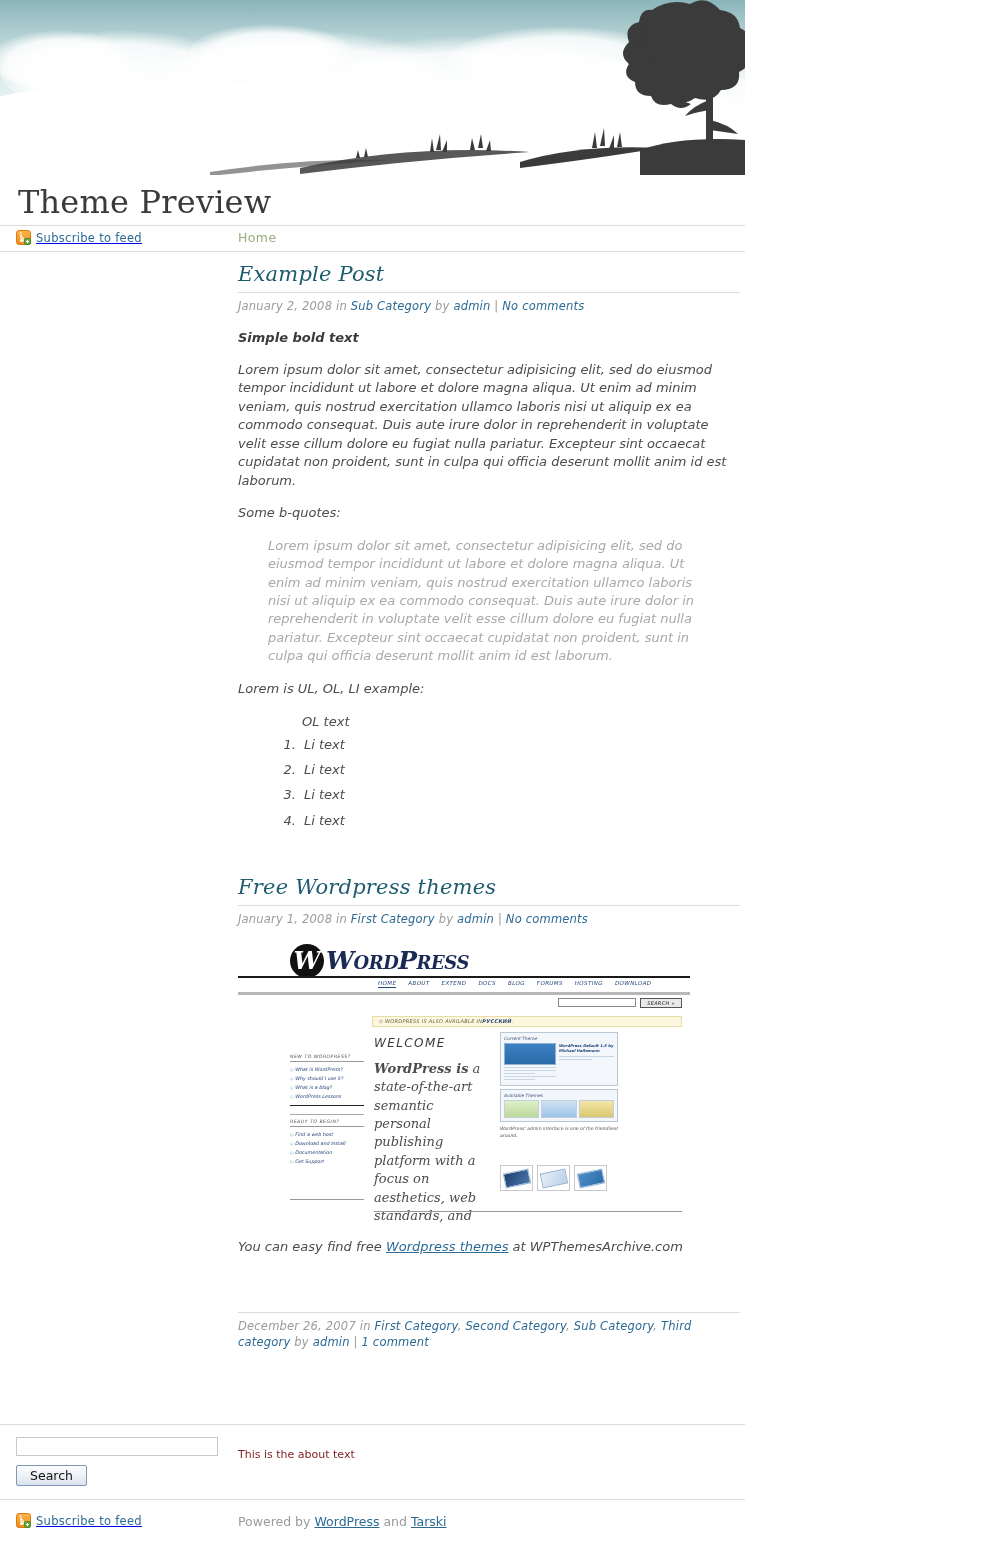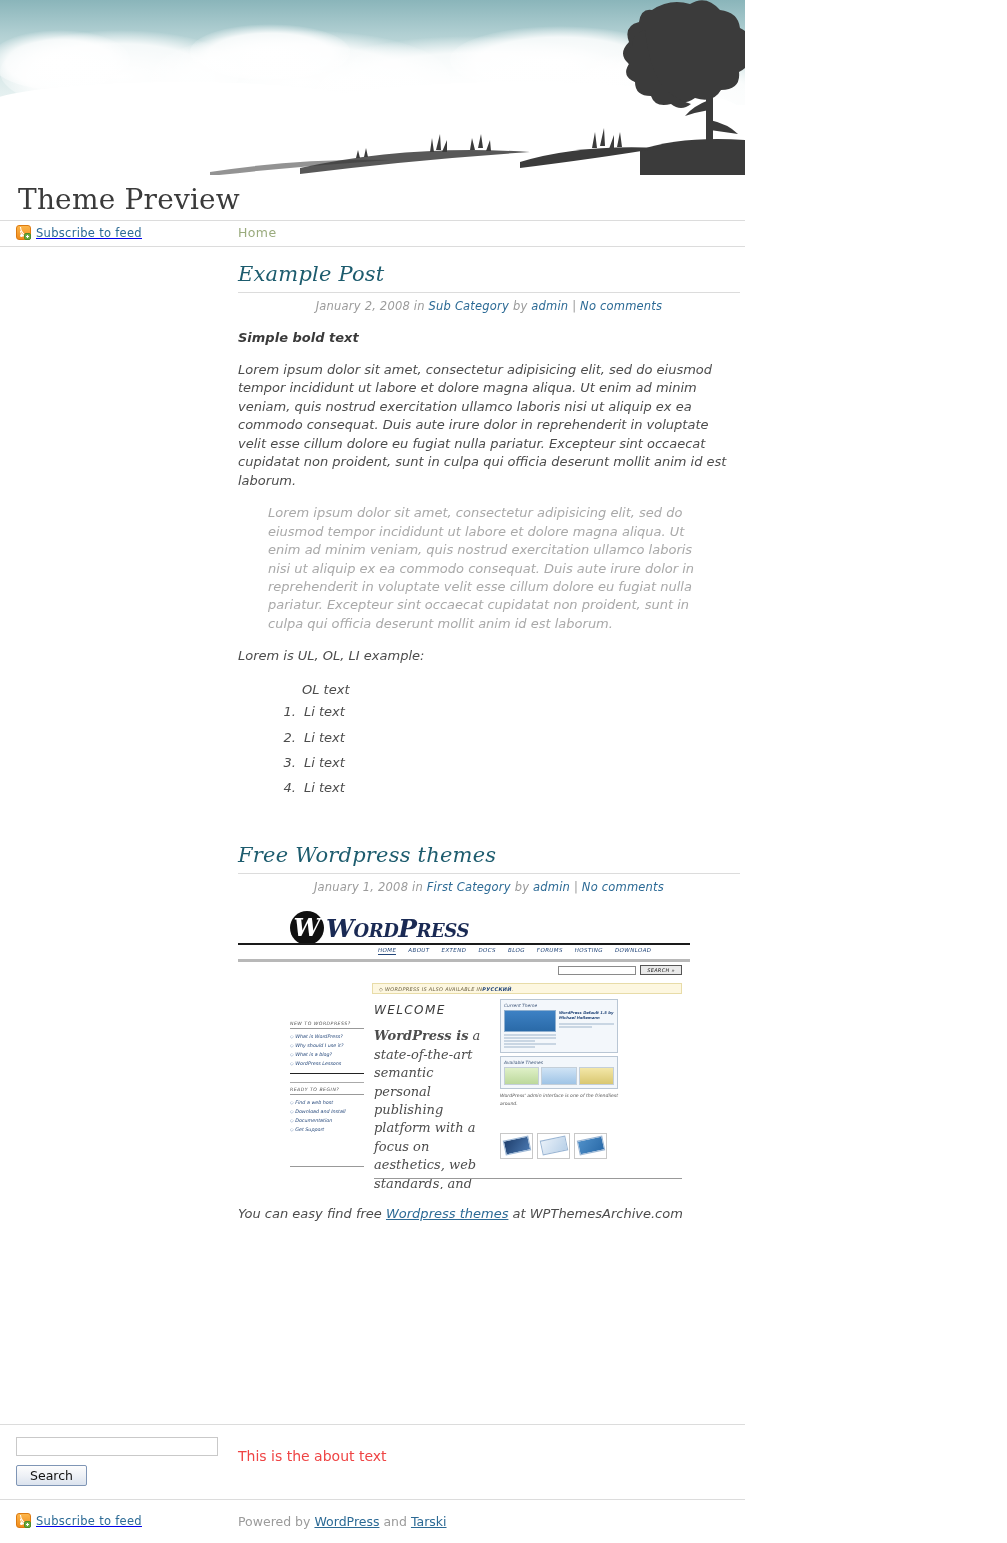--- a/index.html
+++ b/index.html
@@ -30,21 +30,21 @@
   .banner svg { position: absolute; top: 0; left: 0; display: block; }
 
   
   .titlewrap {
     width: 745px;
     padding: 8px 0 4px 18px;
     border-bottom: 1px solid #dcdcdc;
   }
   .site-title {
     font-family: "DejaVu Serif", serif;
-    font-size: 28px;
+    font-size: 32px;
     font-weight: normal;
     color: #3a3a3a;
     margin: 0;
     letter-spacing: 0.2px;
   }
 
   
   .navbar {
     width: 745px;
     height: 26px;
@@ -115,21 +115,20 @@
   }
   .post-title a { color: #1d5c6e; }
   .post-meta {
     font-size: 11.5px;
     color: #9b9b9b;
     letter-spacing: 0.2px;
     border-top: 1px solid #dcdcdc;
     padding-top: 6px;
     line-height: 1.35;
     margin-bottom: 14px;
-    text-align: center;
   }
   .post-meta a { color: #2c6a95; }
   .post-meta .sep { color: #9b9b9b; }
 
   .post-body p {
     margin: 0 0 14px 0;
     line-height: 1.42;
     font-size: 13px;
     color: #4c4c4c;
   }
@@ -309,21 +308,21 @@
     font-family: "DejaVu Sans", sans-serif;
     font-size: 12.5px;
     color: #111;
     background: linear-gradient(180deg,#fdfdfd 0%, #eef1f6 50%, #dbe3ee 100%);
     border: 1px solid #7f95b5;
     border-radius: 2px;
     cursor: pointer;
   }
   .about-text {
     position: absolute; left: 238px; top: 11px;
-    font-size: 14px; color: #ef4444;
+    font-size: 11px; color: #7f1d1d;
   }
   .footer-bottom {
     position: relative;
     height: 36px;
     border-top: 1px solid #dcdcdc;
     padding-top: 11px;
   }
   .footer-bottom .feedlink { left: 16px; top: 13px; }
   .credits {
     position: absolute; left: 238px; top: 14px;
@@ -415,20 +414,21 @@
   <div class="post">
     <h2 class="post-title">
       <a href="#">Example Post</a>
     </h2>
     <div class="post-meta">
       <span>January 2, 2008</span><span> in </span><a href="#">Sub Category</a><span> by </span><a href="#">admin</a><span class="sep"> | </span><a href="#">No comments</a>
     </div>
     <div class="post-body">
       <p class="tight"><strong>Simple bold text</strong></p>
       <p>Lorem ipsum dolor sit amet, consectetur adipisicing elit, sed do eiusmod tempor incididunt ut labore et dolore magna aliqua. Ut enim ad minim veniam, quis nostrud exercitation ullamco laboris nisi ut aliquip ex ea commodo consequat. Duis aute irure dolor in reprehenderit in voluptate velit esse cillum dolore eu fugiat nulla pariatur. Excepteur sint occaecat cupidatat non proident, sunt in culpa qui officia deserunt mollit anim id est laborum.</p>
+      <p>Some b-quotes:</p>
       <blockquote>Lorem ipsum dolor sit amet, consectetur adipisicing elit, sed do eiusmod tempor incididunt ut labore et dolore magna aliqua. Ut enim ad minim veniam, quis nostrud exercitation ullamco laboris nisi ut aliquip ex ea commodo consequat. Duis aute irure dolor in reprehenderit in voluptate velit esse cillum dolore eu fugiat nulla pariatur. Excepteur sint occaecat cupidatat non proident, sunt in culpa qui officia deserunt mollit anim id est laborum.</blockquote>
       <p>Lorem is UL, OL, LI example:</p>
       <div class="lists">
         <div class="ol-text">OL text</div>
         <ol>
           <li>Li text</li>
           <li>Li text</li>
           <li>Li text</li>
           <li>Li text</li>
         </ol>
@@ -542,20 +542,23 @@
         <div class="wp-botrule2"></div>
       </div>
 
       <p><span>You can easy find free </span><a href="#">Wordpress themes</a><span> at WPThemesArchive.com</span></p>
     </div>
   </div>
 
   <div class="post-spacer"></div>
 
   <div class="post">
+    <div class="post-meta">
+      <span>December 26, 2007</span><span> in </span><a href="#">First Category</a><span class="sep">, </span><a href="#">Second Category</a><span class="sep">, </span><a href="#">Sub Category</a><span class="sep">, </span><a href="#">Third category</a><span> by </span><a href="#">admin</a><span class="sep"> | </span><a href="#">1 comment</a>
+    </div>
   </div>
 
 </div>
 
 <div class="footer-wrap">
   <div class="footer-rule"></div>
   <div class="footer-top">
     <div class="search-form">
       <input class="search-input" type="text" placeholder="" style="">
       <div><button class="search-btn">Search</button></div>

